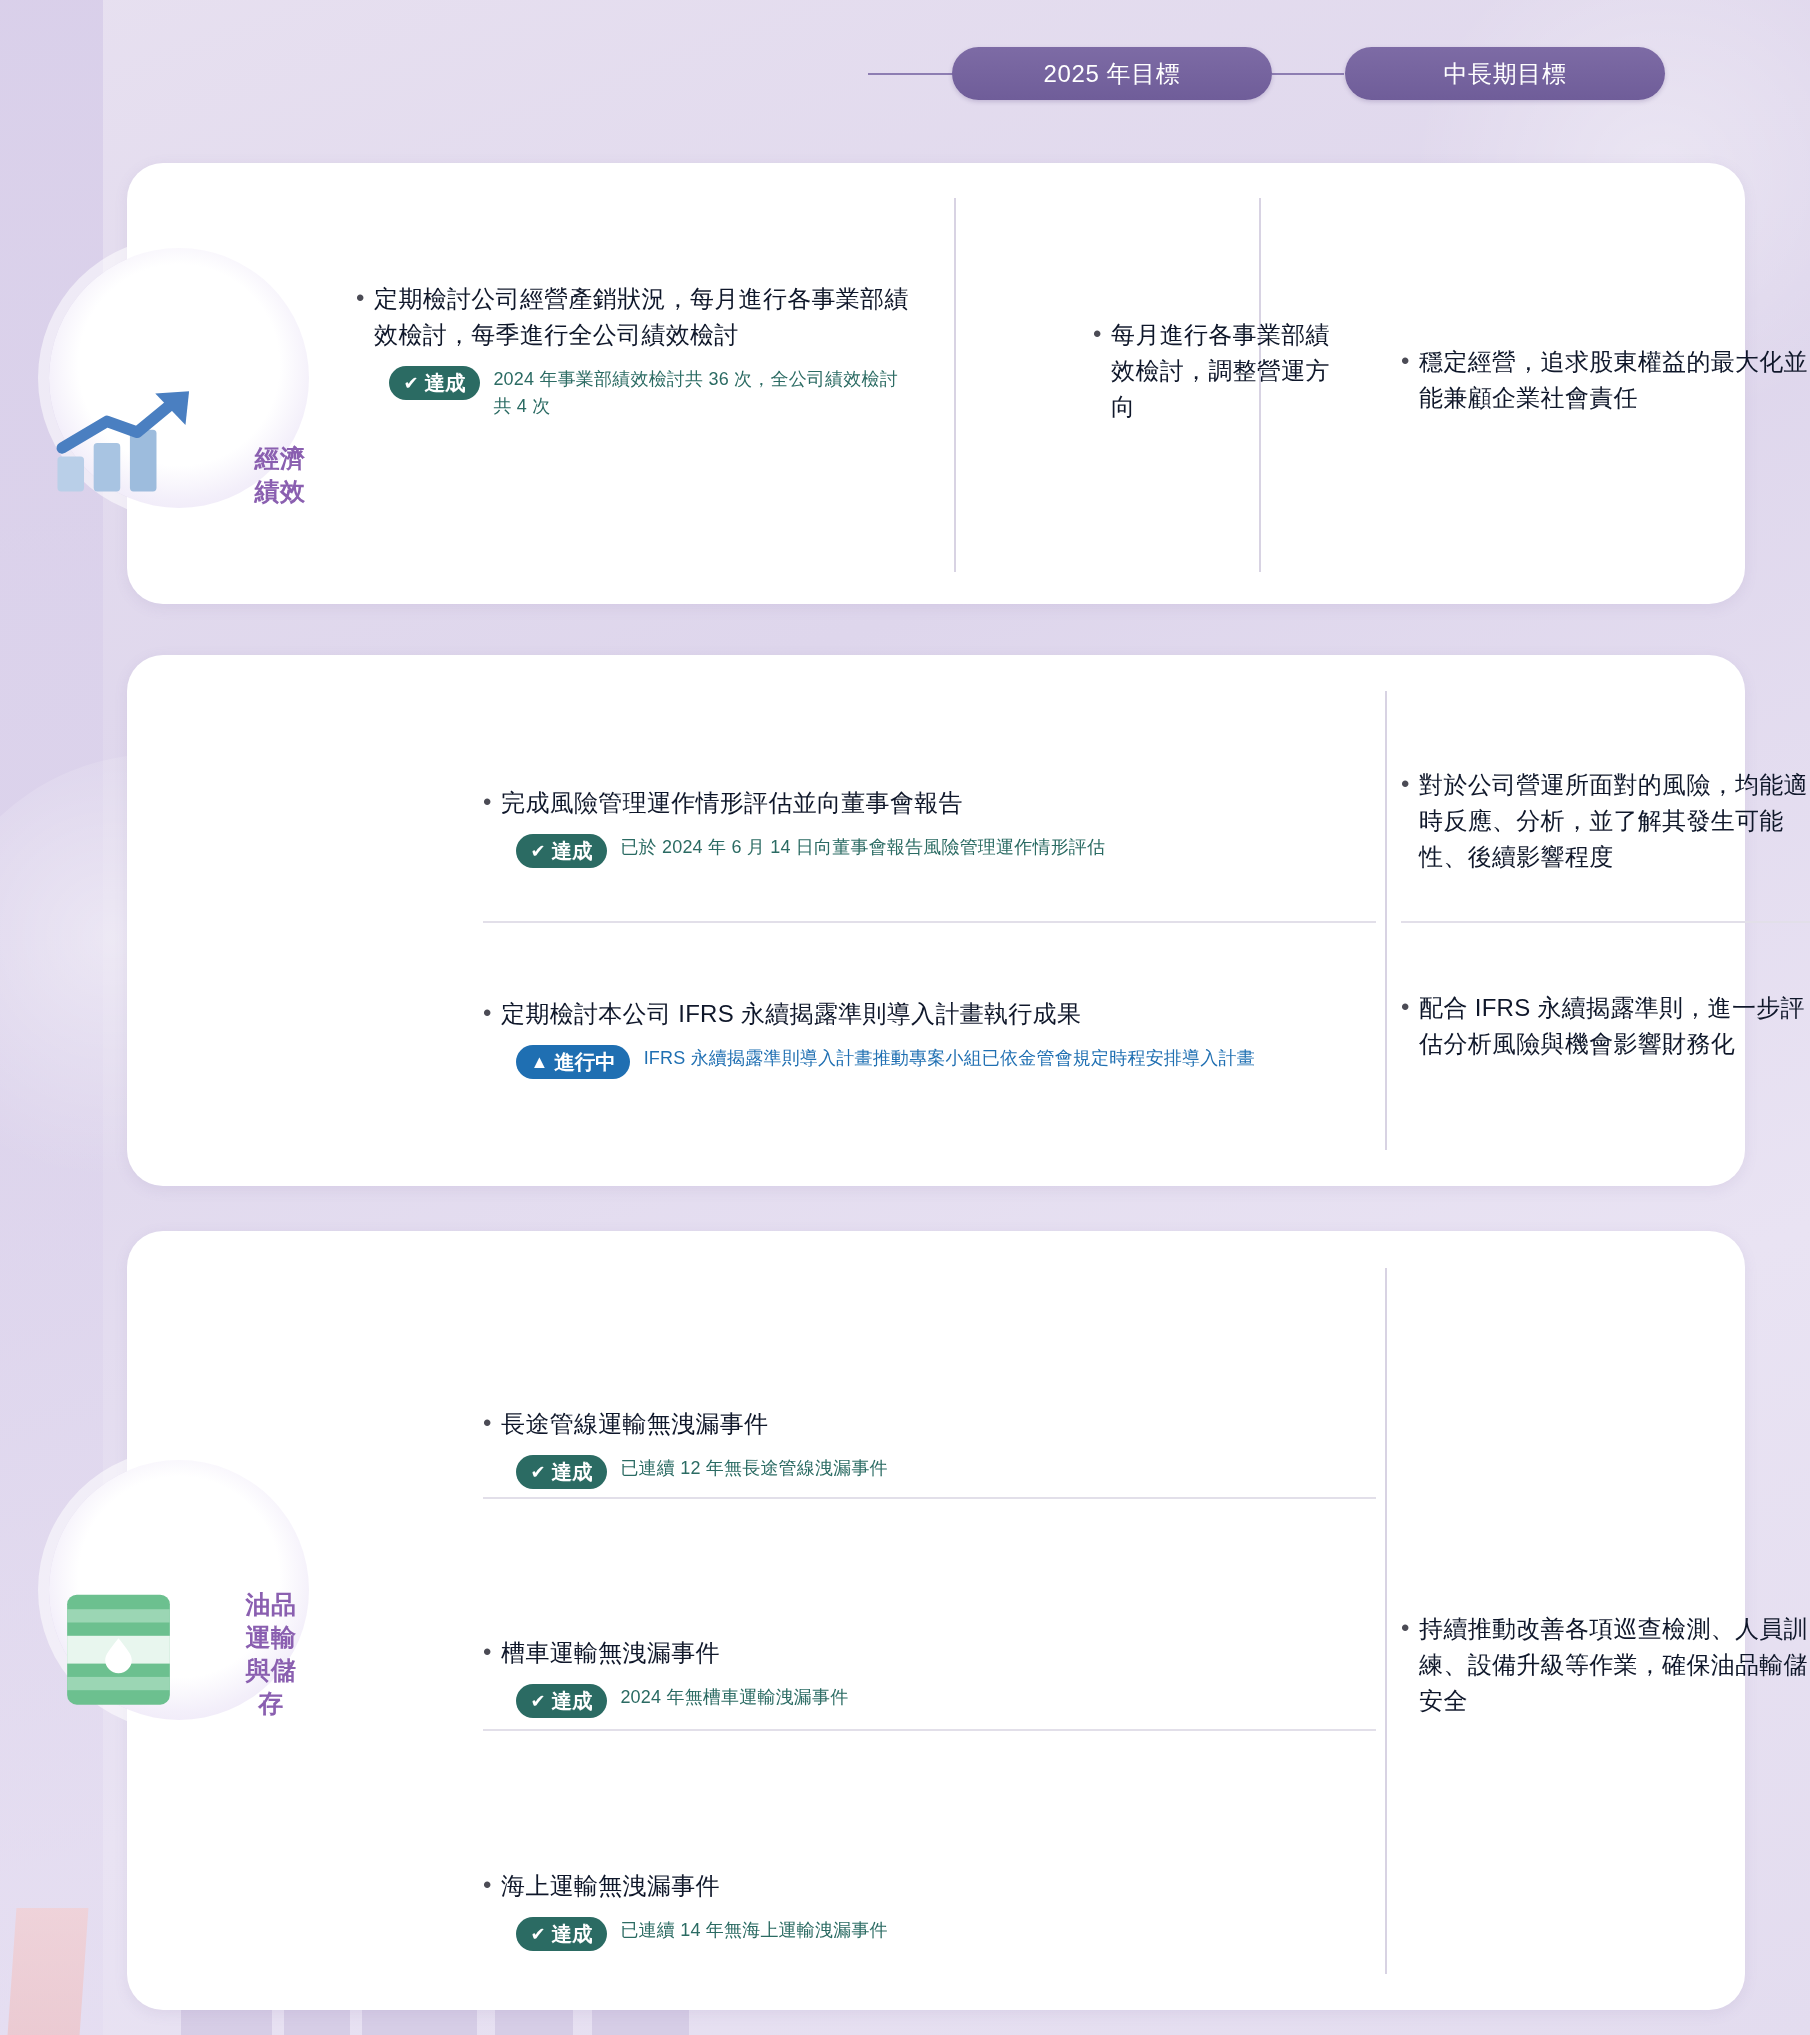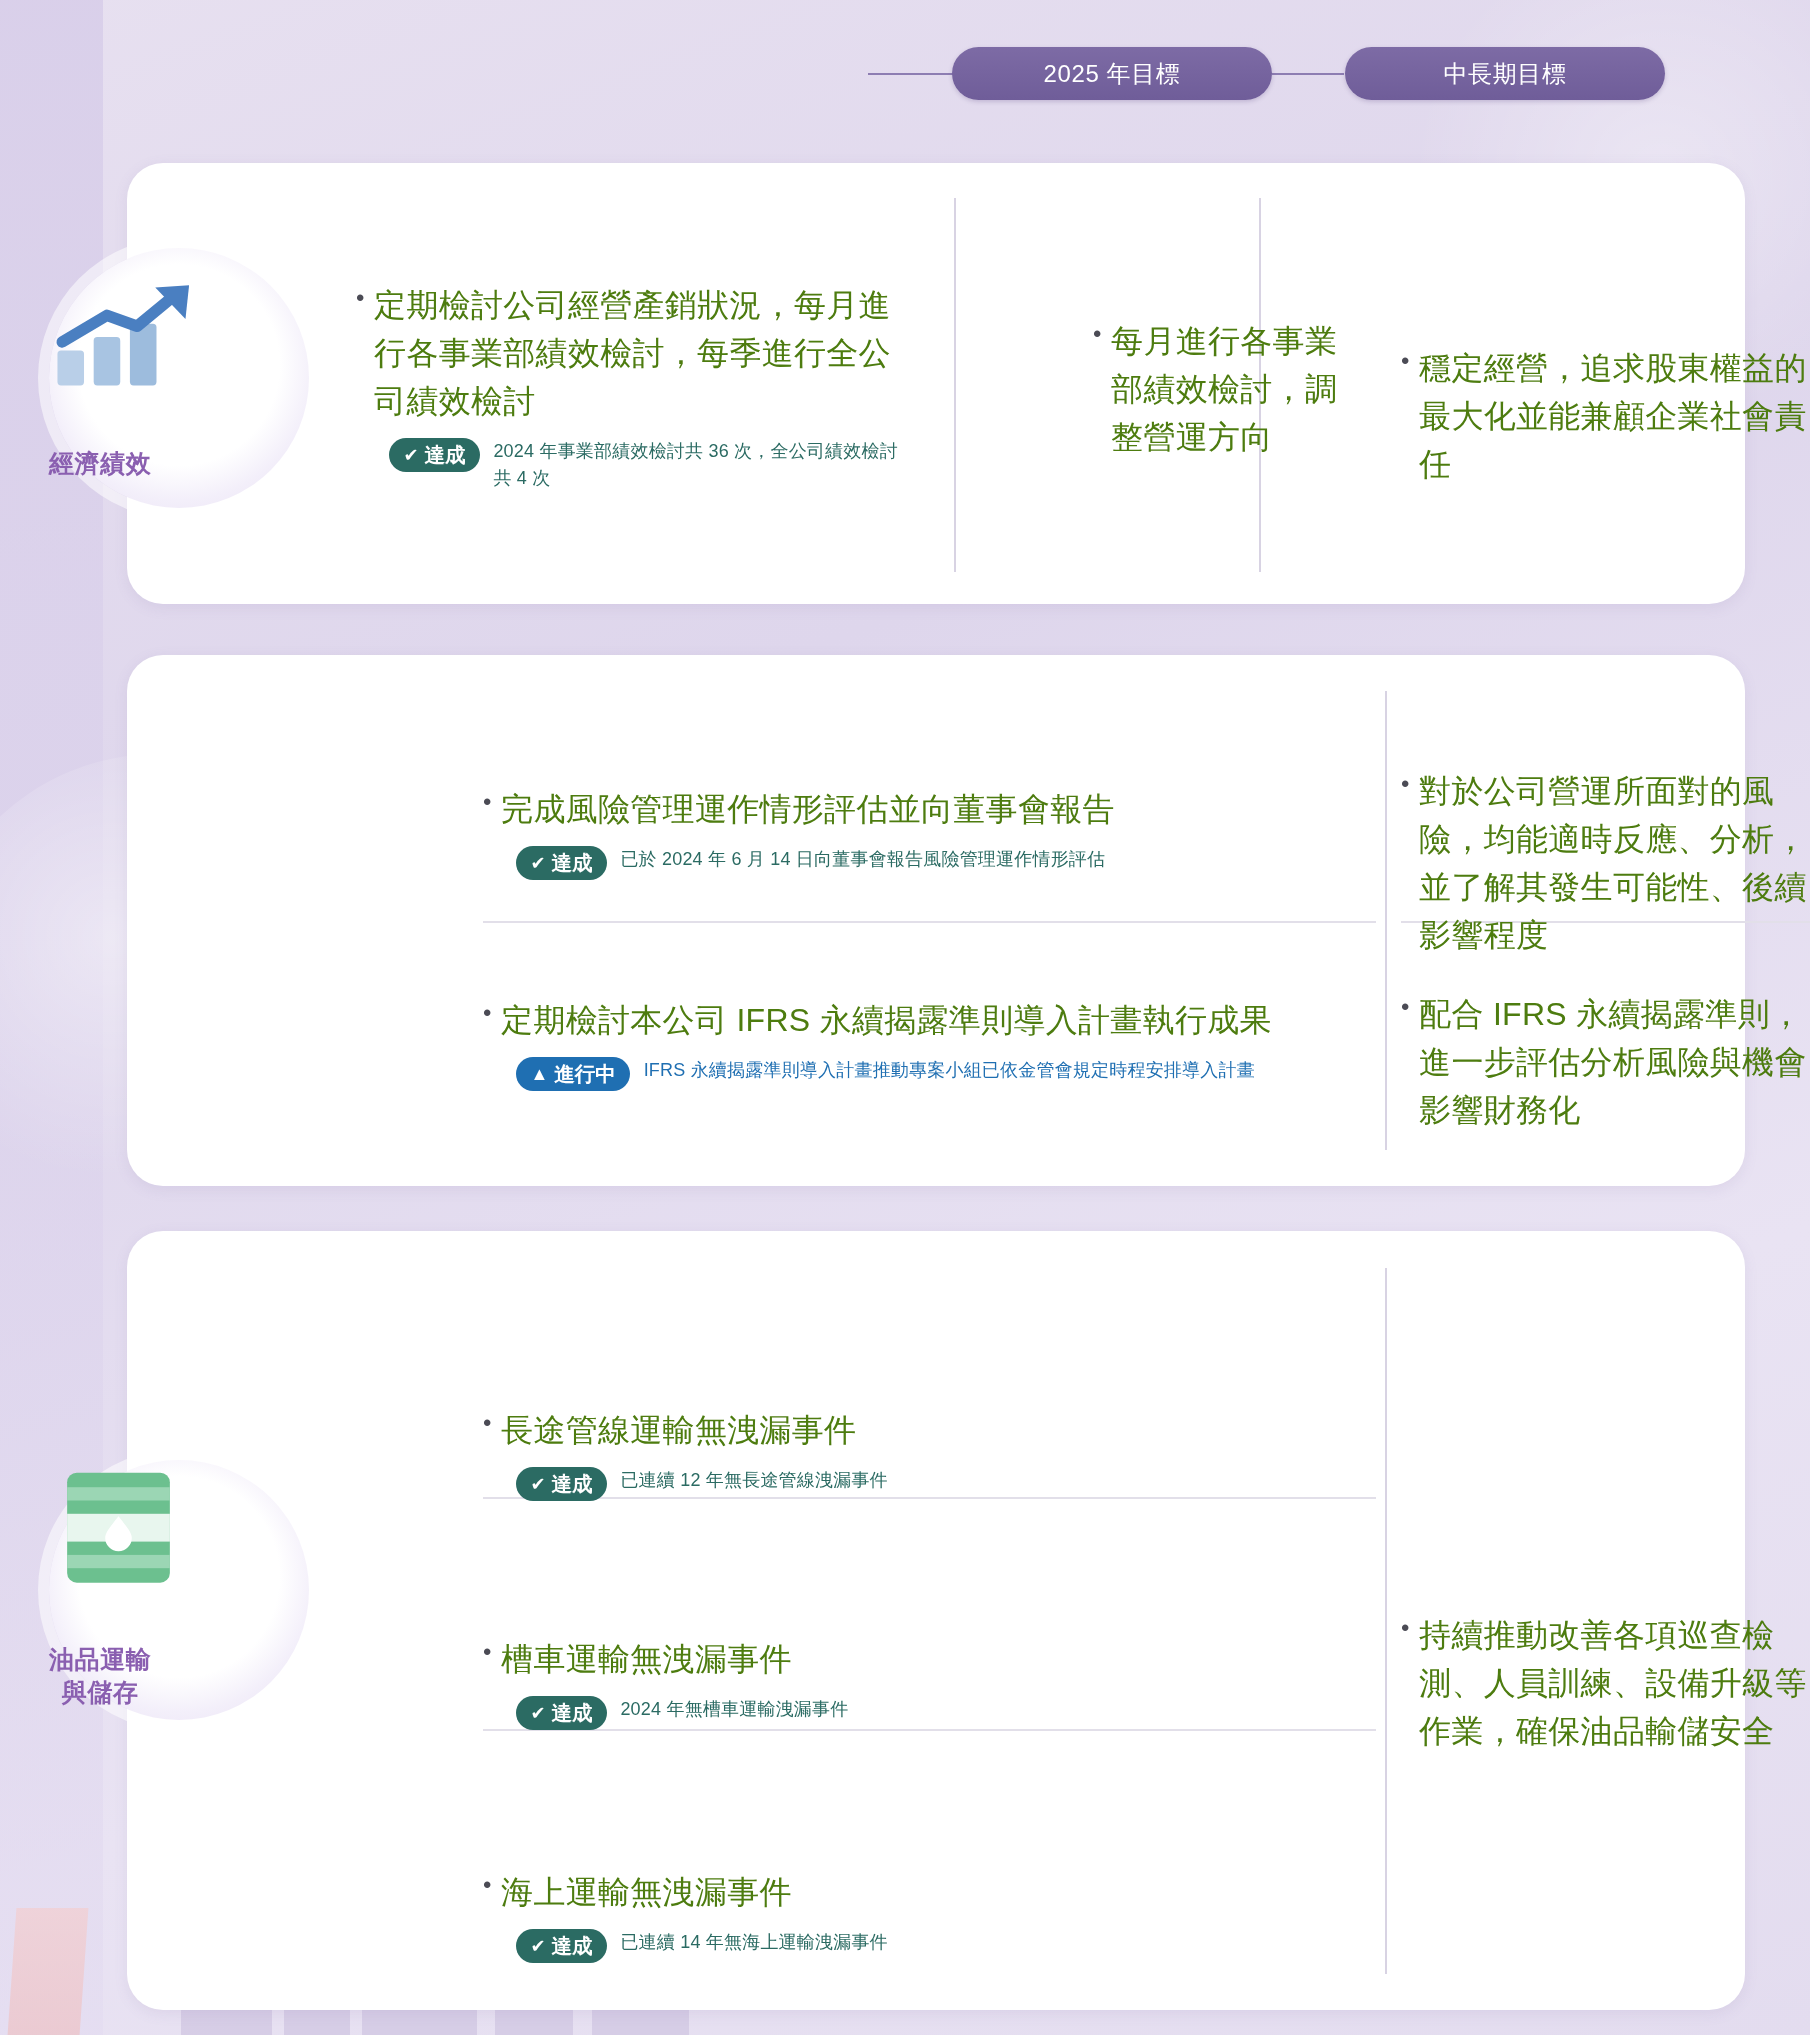--- a/index.html
+++ b/index.html
@@ -93,22 +93,21 @@
   
   .bubble {
     position: absolute;
     left: -78px;
     width: 260px;
     height: 260px;
     border-radius: 50%;
     background: radial-gradient(circle at 50% 45%, #ffffff 52%, #f3effa 70%, #ece5f6 86%, #e6ddf3 100%);
     box-shadow: 0 0 0 11px rgba(255,255,255,0.55);
     display: flex;
-    flex-direction: column;
-    align-items: flex-start;
+    align-items: flex-end;
     justify-content: center;
     gap: 45px;
   }
   #bubble-economic { top: 85px; }
   #bubble-risk     { top: 130px; }
   #bubble-oil      { top: 229px; }
 
   .bubble .glyph {
     height: 115px;
     display: flex;
@@ -148,22 +147,22 @@
     align-items: flex-start;
   }
   .dot {
     color: #4b4b55;
     font-size: 24px;
     line-height: 1.45;
     margin-right: 9.7px;
     flex: 0 0 auto;
   }
   .btext {
-    color: #4d7c0f;
-    font-size: 32px;
+    color: #0f172a;
+    font-size: 24px;
     line-height: 1.5;
     letter-spacing: 0.3px;
   }
 
   
   .status-line {
     display: flex;
     align-items: flex-start;
     margin-top: 13.3px;
   }

